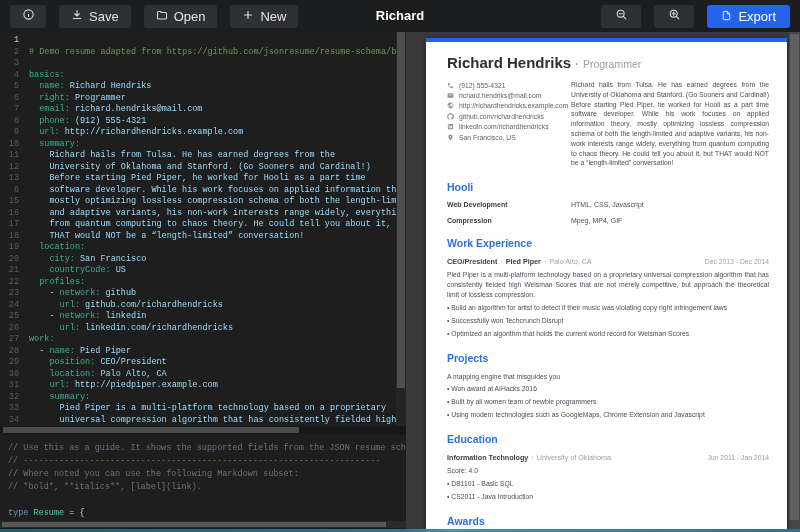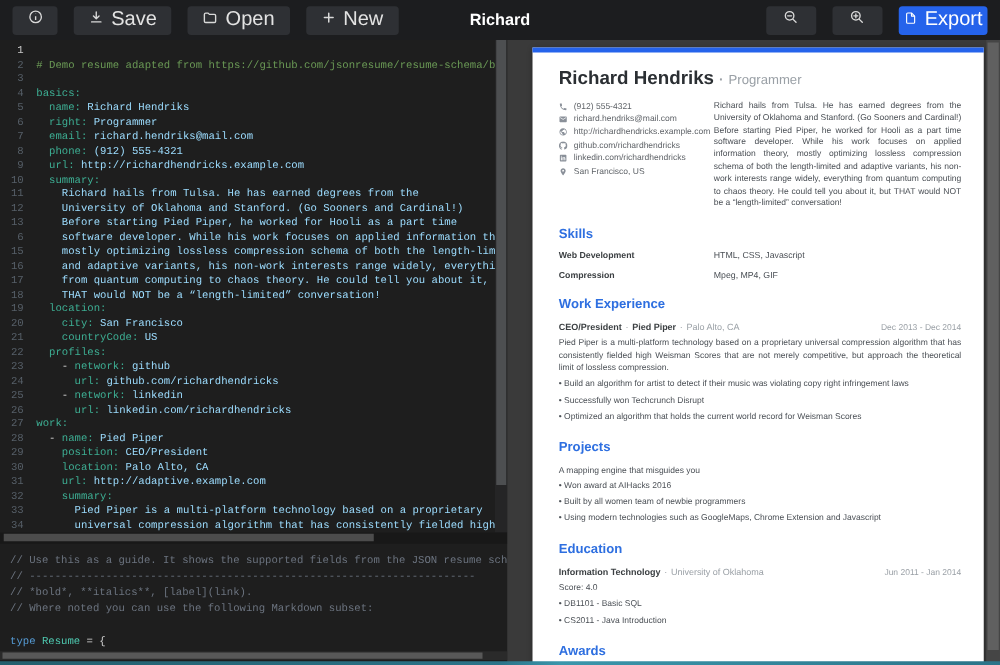--- a/index.html
+++ b/index.html
@@ -3,27 +3,27 @@
 <meta charset="utf-8">
 <style>
   html,body{margin:0;padding:0;background:#3a3a3a;}
   .app{position:relative;width:800px;height:532px;overflow:hidden;background:#3a3a3a;
        font-family:"Liberation Sans",sans-serif;-webkit-font-smoothing:antialiased;}
   
   .topbar{position:relative;height:32px;background:#1c1d1f;display:flex;align-items:center;
           padding:0 10px;gap:13px;box-sizing:border-box;}
   .tb-btn{display:inline-flex;align-items:center;justify-content:center;gap:6px;height:23px;
           padding:0 12px;background:#2e3034;border:none;border-radius:3px;color:#e3e3e3;
-          font-size:16px;font-family:inherit;cursor:pointer;}
+          font-size:13px;font-family:inherit;cursor:pointer;}
   .tb-btn svg{flex:none;}
   .icon-only{width:36px;padding:0;}
   .tb-title{position:absolute;left:50%;top:0;transform:translateX(-50%);height:32px;line-height:32px;
             color:#fff;font-weight:bold;font-size:13px;}
   .tb-right{margin-left:auto;display:flex;align-items:center;gap:13px;}
-  .export{background:#2563eb;color:#fff;padding:0 4px;}
+  .export{background:#2563eb;color:#fff;padding:0 14px;}
   
   .main{position:relative;height:500px;}
   .editor{position:absolute;left:0;top:0;width:406px;height:500px;background:#1e1e1e;overflow:hidden;cursor:text;}
   #code-lines{position:absolute;top:0;left:0;right:10px;height:394px;overflow:hidden;padding-top:3px;}
   .cline{display:flex;height:11.5px;line-height:11.5px;font-family:"Liberation Mono","DejaVu Sans Mono",monospace;font-size:8.5px;}
   .lnum{width:19px;text-align:right;padding-right:10px;color:#565f68;flex:none;}
   .lnum.active{color:#c8c8c8;}
   .lcode{white-space:pre;}
   .tk-c{color:#6a9955;} .tk-k{color:#3dae93;} .tk-v{color:#9cdcfe;} .tk-p{color:#d4d4d4;}
   .tk-c2{color:#6b737f;} .tk-kw{color:#569cd6;} .tk-ty{color:#4ec9b0;}
@@ -245,21 +245,21 @@
           <div class="cline">
             <span class="lnum">29</span>
             <span class="lcode"><span class="tk-k">    position:</span><span class="tk-v"> CEO/President</span></span>
           </div>
           <div class="cline">
             <span class="lnum">30</span>
             <span class="lcode"><span class="tk-k">    location:</span><span class="tk-v"> Palo Alto, CA</span></span>
           </div>
           <div class="cline">
             <span class="lnum">31</span>
-            <span class="lcode"><span class="tk-k">    url:</span><span class="tk-v"> http://adaptive.example.com</span></span>
+            <span class="lcode"><span class="tk-k">    url:</span><span class="tk-v"> http://piedpiper.example.com</span></span>
           </div>
           <div class="cline">
             <span class="lnum">32</span>
             <span class="lcode"><span class="tk-k">    summary:</span></span>
           </div>
           <div class="cline">
             <span class="lnum">33</span>
             <span class="lcode"><span class="tk-v">      Pied Piper is a multi-platform technology based on a proprietary</span></span>
           </div>
           <div class="cline">
@@ -269,22 +269,22 @@
         </div>
       <div class="vscroll">
           <div class="vthumb"></div>
         </div>
       <div class="hscroll1">
           <div class="hthumb1"></div>
         </div>
       <div id="helper-lines" class="code-helper">
           <div class="hline"><span class="tk-c2">// Use this as a guide. It shows the supported fields from the JSON resume schema</span></div>
           <div class="hline"><span class="tk-c2">// ----------------------------------------------------------------------</span></div>
+          <div class="hline"><span class="tk-c2">// Where noted you can use the following Markdown subset:</span></div>
           <div class="hline"><span class="tk-c2">// *bold*, **italics**, [label](link).</span></div>
-          <div class="hline"><span class="tk-c2">// Where noted you can use the following Markdown subset:</span></div>
           <div class="hline"></div>
           <div class="hline"><span class="tk-kw">type </span><span class="tk-ty">Resume</span><span class="tk-p"> = {</span></div>
         </div>
       <div class="hscroll2">
           <div class="hthumb2"></div>
         </div>
     </div>
 
     <div class="preview">
       <div class="page">
@@ -341,21 +341,21 @@
                     <path d="M12 2C8.1 2 5 5.1 5 9c0 5.2 7 13 7 13s7-7.8 7-13c0-3.9-3.1-7-7-7zm0 9.5c-1.4 0-2.5-1.1-2.5-2.5s1.1-2.5 2.5-2.5 2.5 1.1 2.5 2.5-1.1 2.5-2.5 2.5z"></path>
                   </svg>
                 </span>
                 <span class="ctext">San Francisco, US</span>
               </li>
             </ul>
           <div class="summary">Richard hails from Tulsa. He has earned degrees from the University of Oklahoma and Stanford. (Go Sooners and Cardinal!) Before starting Pied Piper, he worked for Hooli as a part time software developer. While his work focuses on applied information theory, mostly optimizing lossless compression schema of both the length-limited and adaptive variants, his non-work interests range widely, everything from quantum computing to chaos theory. He could tell you about it, but THAT would NOT be a “length-limited” conversation!</div>
         </div>
         <div id="sections">
             <section class="section">
-              <h2 class="sec-h">Skills</h2>
+              <h2 class="sec-h">Hooli</h2>
               <div class="skill-row">
                 <span class="sk-name">Web Development</span>
                 <span class="sk-kw">HTML, CSS, Javascript</span>
               </div>
               <div class="skill-row">
                 <span class="sk-name">Compression</span>
                 <span class="sk-kw">Mpeg, MP4, GIF</span>
               </div>
             </section>
             <section class="section">

